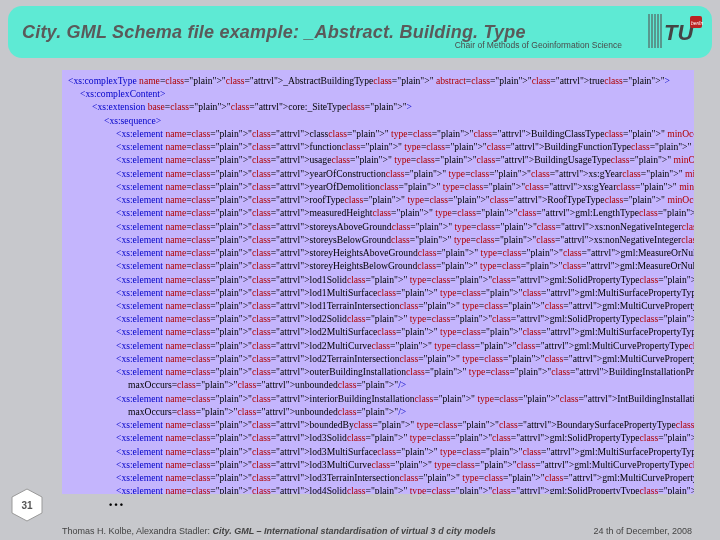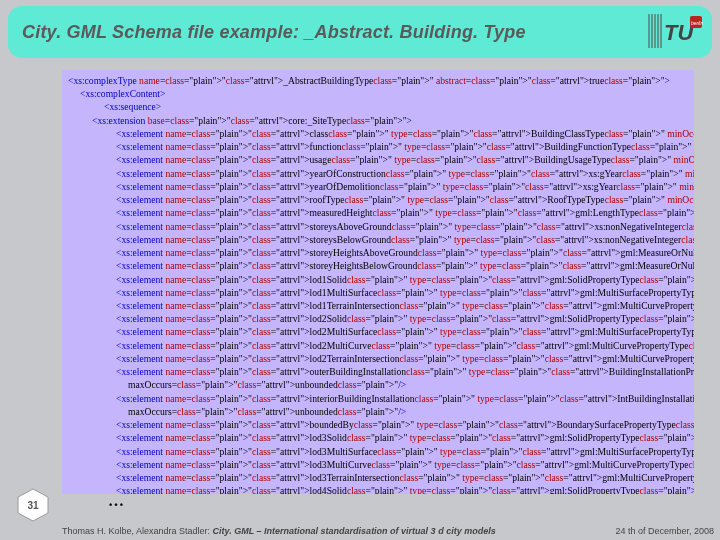--- a/index.html
+++ b/index.html
@@ -69,75 +69,76 @@
     left: 108px;
     bottom: 30px;
     font-family: "Times New Roman", serif;
     font-size: 16px;
     color: #000;
     font-weight: bold;
     letter-spacing: 2px;
   }
   .slidenum {
     position: absolute;
-    left: 16px;
+    left: 10px;
     bottom: 18px;
     width: 34px;
     height: 34px;
     display: flex;
     align-items: center;
     justify-content: center;
   }
   .slidenum svg { position: absolute; top: 0; left: 0; }
   .slidenum span {
     position: relative;
     font-size: 10px;
     color: #555;
     font-weight: bold;
   }
   .footer {
     position: absolute;
     left: 62px;
-    right: 6px;
+    right: 28px;
     bottom: 4px;
     font-size: 9px;
     color: #444;
     display: flex;
     justify-content: space-between;
     align-items: center;
   }
   .footer .authors { }
   .footer .ftitle { font-weight: bold; font-style: italic; }
 </style>
 </head>
 <body>
 
 <div class="header">
   <div class="title">City. GML Schema file example: _Abstract. Building. Type</div>
+  <div class="chair">Chair of Methods of Geoinformation Science</div>
   <div class="logo">
     <svg viewBox="0 0 58 44" width="58" height="44">
       <g stroke="#555" stroke-width="1.1" fill="none">
         <line x1="3" y1="4" x2="3" y2="38"></line>
           <line x1="6" y1="4" x2="6" y2="38"></line>
         <line x1="9" y1="4" x2="9" y2="38"></line>
           <line x1="12" y1="4" x2="12" y2="38"></line>
         <line x1="15" y1="4" x2="15" y2="38"></line>
       </g>
       <text x="18" y="30" font-family="Arial" font-size="22" font-weight="bold" fill="#444">TU</text>
       <rect x="44" y="6" width="12" height="12" rx="2" fill="#b22"></rect>
       <text x="45" y="15" font-family="Arial" font-size="5" fill="#fff">berlin</text>
     </svg>
   </div>
 </div>
 
 <div class="content" id="code-content">
     <div class="code-line i0"><span class="tag">&lt;xs:complexType</span> <span class="attrnm">name</span>=<span <span="" class="attrnm">class</span>="plain"&gt;"<span <span="" class="attrnm">class</span>="attrvl"&gt;_AbstractBuildingType<span <span="" class="attrnm">class</span>="plain"&gt;" <span class="attrnm">abstract</span>=<span <span="" class="attrnm">class</span>="plain"&gt;"<span <span="" class="attrnm">class</span>="attrvl"&gt;true<span <span="" class="attrnm">class</span>="plain"&gt;"<span class="tag">&gt;</span></div>
     <div class="code-line i1"><span class="tag">&lt;xs:complexContent</span><span class="tag">&gt;</span></div>
+    <div class="code-line i2"><span class="tag">&lt;xs:extension</span> <span class="attrnm">base</span>=<span <span="" class="attrnm">class</span>="plain"&gt;"<span <span="" class="attrnm">class</span>="attrvl"&gt;core:_SiteType<span <span="" class="attrnm">class</span>="plain"&gt;"<span class="tag">&gt;</span></div>
     <div class="code-line i3"><span class="tag">&lt;xs:sequence</span><span class="tag">&gt;</span></div>
-    <div class="code-line i2"><span class="tag">&lt;xs:extension</span> <span class="attrnm">base</span>=<span <span="" class="attrnm">class</span>="plain"&gt;"<span <span="" class="attrnm">class</span>="attrvl"&gt;core:_SiteType<span <span="" class="attrnm">class</span>="plain"&gt;"<span class="tag">&gt;</span></div>
     <div class="code-line i4"><span class="tag">&lt;xs:element</span> <span class="attrnm">name</span>=<span <span="" class="attrnm">class</span>="plain"&gt;"<span <span="" class="attrnm">class</span>="attrvl"&gt;class<span <span="" class="attrnm">class</span>="plain"&gt;" <span class="attrnm">type</span>=<span <span="" class="attrnm">class</span>="plain"&gt;"<span <span="" class="attrnm">class</span>="attrvl"&gt;BuildingClassType<span <span="" class="attrnm">class</span>="plain"&gt;" <span class="attrnm">minOccurs</span>=="plain"&gt;"="attrvl"&gt;0="plain"&gt;"</div>
     <div class="code-line i4"><span class="tag">&lt;xs:element</span> <span class="attrnm">name</span>=<span <span="" class="attrnm">class</span>="plain"&gt;"<span <span="" class="attrnm">class</span>="attrvl"&gt;function<span <span="" class="attrnm">class</span>="plain"&gt;" <span class="attrnm">type</span>=<span <span="" class="attrnm">class</span>="plain"&gt;"<span <span="" class="attrnm">class</span>="attrvl"&gt;BuildingFunctionType<span <span="" class="attrnm">class</span>="plain"&gt;" <span class="attrnm">minOccurs</span>=="plain"&gt;"="attrvl"&gt;0="plain"&gt;" =="plain"&gt;"="attrvl"&gt;unbounded="plain"&gt;"</div>
     <div class="code-line i4"><span class="tag">&lt;xs:element</span> <span class="attrnm">name</span>=<span <span="" class="attrnm">class</span>="plain"&gt;"<span <span="" class="attrnm">class</span>="attrvl"&gt;usage<span <span="" class="attrnm">class</span>="plain"&gt;" <span class="attrnm">type</span>=<span <span="" class="attrnm">class</span>="plain"&gt;"<span <span="" class="attrnm">class</span>="attrvl"&gt;BuildingUsageType<span <span="" class="attrnm">class</span>="plain"&gt;" <span class="attrnm">minOccurs</span>=="plain"&gt;"="attrvl"&gt;0="plain"&gt;" =="plain"&gt;"="attrvl"&gt;unbounded="plain"&gt;"</div>
     <div class="code-line i4"><span class="tag">&lt;xs:element</span> <span class="attrnm">name</span>=<span <span="" class="attrnm">class</span>="plain"&gt;"<span <span="" class="attrnm">class</span>="attrvl"&gt;yearOfConstruction<span <span="" class="attrnm">class</span>="plain"&gt;" <span class="attrnm">type</span>=<span <span="" class="attrnm">class</span>="plain"&gt;"<span <span="" class="attrnm">class</span>="attrvl"&gt;xs:gYear<span <span="" class="attrnm">class</span>="plain"&gt;" <span class="attrnm">minOccurs</span>=="plain"&gt;"="attrvl"&gt;0="plain"&gt;"</div>
     <div class="code-line i4"><span class="tag">&lt;xs:element</span> <span class="attrnm">name</span>=<span <span="" class="attrnm">class</span>="plain"&gt;"<span <span="" class="attrnm">class</span>="attrvl"&gt;yearOfDemolition<span <span="" class="attrnm">class</span>="plain"&gt;" <span class="attrnm">type</span>=<span <span="" class="attrnm">class</span>="plain"&gt;"<span <span="" class="attrnm">class</span>="attrvl"&gt;xs:gYear<span <span="" class="attrnm">class</span>="plain"&gt;" <span class="attrnm">minOccurs</span>=="plain"&gt;"="attrvl"&gt;0="plain"&gt;"</div>
     <div class="code-line i4"><span class="tag">&lt;xs:element</span> <span class="attrnm">name</span>=<span <span="" class="attrnm">class</span>="plain"&gt;"<span <span="" class="attrnm">class</span>="attrvl"&gt;roofType<span <span="" class="attrnm">class</span>="plain"&gt;" <span class="attrnm">type</span>=<span <span="" class="attrnm">class</span>="plain"&gt;"<span <span="" class="attrnm">class</span>="attrvl"&gt;RoofTypeType<span <span="" class="attrnm">class</span>="plain"&gt;" <span class="attrnm">minOccurs</span>=="plain"&gt;"="attrvl"&gt;0="plain"&gt;"</div>
     <div class="code-line i4"><span class="tag">&lt;xs:element</span> <span class="attrnm">name</span>=<span <span="" class="attrnm">class</span>="plain"&gt;"<span <span="" class="attrnm">class</span>="attrvl"&gt;measuredHeight<span <span="" class="attrnm">class</span>="plain"&gt;" <span class="attrnm">type</span>=<span <span="" class="attrnm">class</span>="plain"&gt;"<span <span="" class="attrnm">class</span>="attrvl"&gt;gml:LengthType<span <span="" class="attrnm">class</span>="plain"&gt;" =="plain"&gt;"="attrvl"&gt;0="plain"&gt;"</div>
     <div class="code-line i4"><span class="tag">&lt;xs:element</span> <span class="attrnm">name</span>=<span <span="" class="attrnm">class</span>="plain"&gt;"<span <span="" class="attrnm">class</span>="attrvl"&gt;storeysAboveGround<span <span="" class="attrnm">class</span>="plain"&gt;" <span class="attrnm">type</span>=<span <span="" class="attrnm">class</span>="plain"&gt;"<span <span="" class="attrnm">class</span>="attrvl"&gt;xs:nonNegativeInteger<span <span="" class="attrnm">class</span>="plain"&gt;" =="plain"&gt;"="attrvl"&gt;0="plain"&gt;"</div>
     <div class="code-line i4"><span class="tag">&lt;xs:element</span> <span class="attrnm">name</span>=<span <span="" class="attrnm">class</span>="plain"&gt;"<span <span="" class="attrnm">class</span>="attrvl"&gt;storeysBelowGround<span <span="" class="attrnm">class</span>="plain"&gt;" <span class="attrnm">type</span>=<span <span="" class="attrnm">class</span>="plain"&gt;"<span <span="" class="attrnm">class</span>="attrvl"&gt;xs:nonNegativeInteger<span <span="" class="attrnm">class</span>="plain"&gt;" =="plain"&gt;"="attrvl"&gt;0="plain"&gt;"</div>
     <div class="code-line i4"><span class="tag">&lt;xs:element</span> <span class="attrnm">name</span>=<span <span="" class="attrnm">class</span>="plain"&gt;"<span <span="" class="attrnm">class</span>="attrvl"&gt;storeyHeightsAboveGround<span <span="" class="attrnm">class</span>="plain"&gt;" <span class="attrnm">type</span>=<span <span="" class="attrnm">class</span>="plain"&gt;"<span <span="" class="attrnm">class</span>="attrvl"&gt;gml:MeasureOrNullListType="plain"&gt;" =="plain"&gt;"="attrvl"&gt;0="plain"&gt;"</div>

